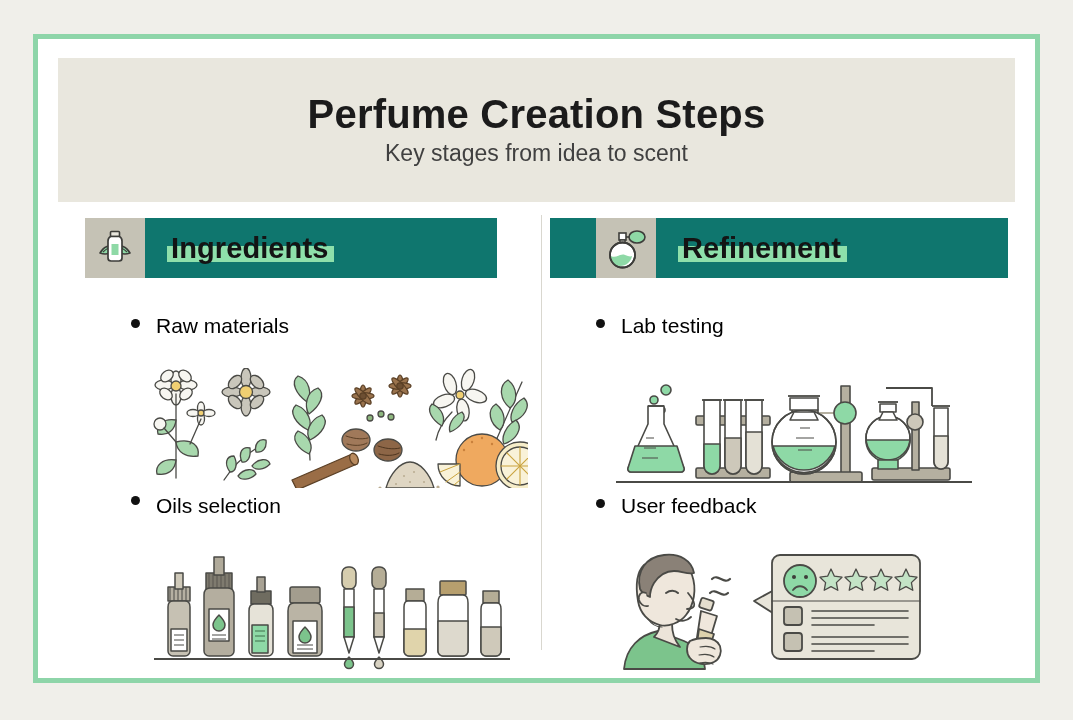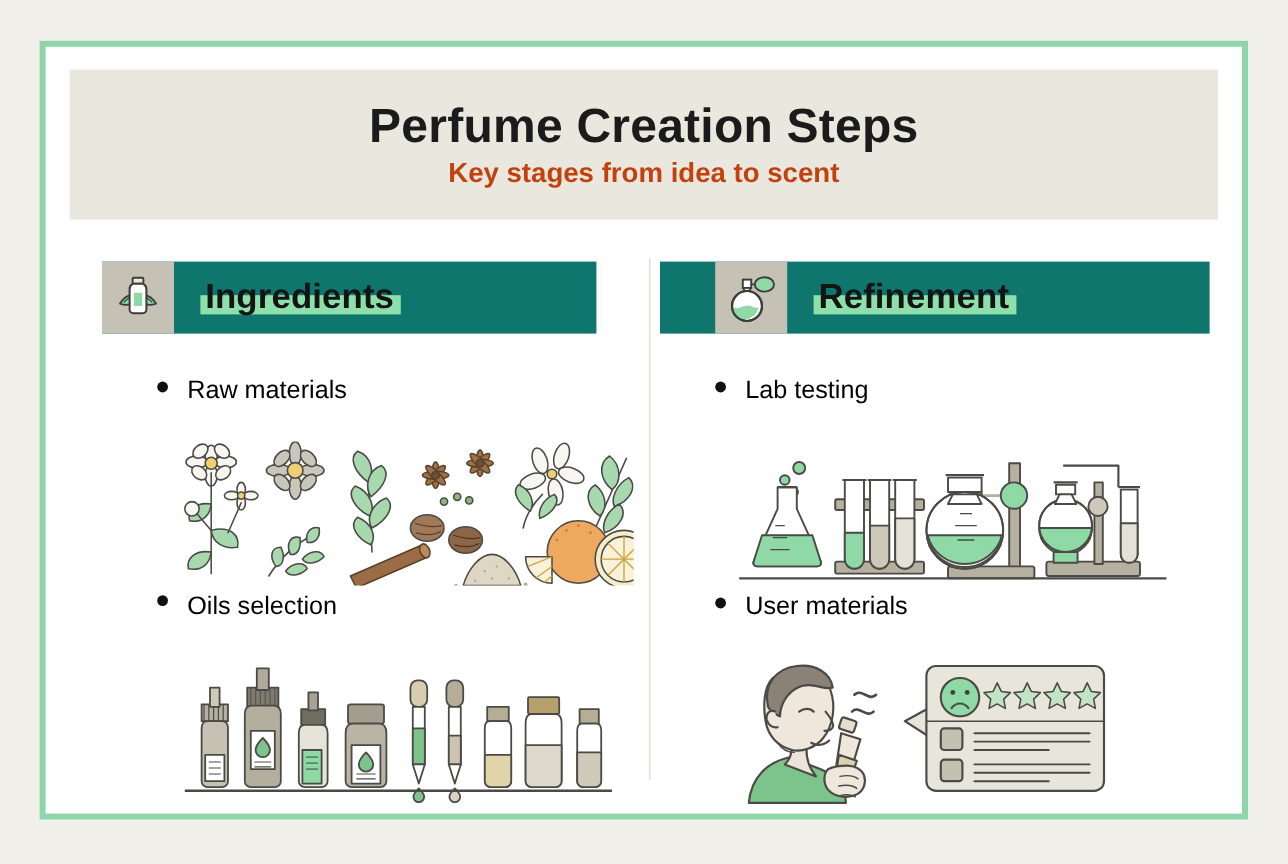--- a/index.html
+++ b/index.html
@@ -24,40 +24,40 @@
     background: #ffffff;
     border: 5px solid #8ed5a9;
   }
 
   
   #header-band {
     position: absolute;
     left: 20px;
     top: 19px;
     width: 957px;
-    height: 125px;
+    height: 144px;
     background: #e9e7de;
     display: flex;
     flex-direction: column;
     align-items: center;
     justify-content: center;
   }
   #page-title {
     font-size: 40px;
     font-weight: 700;
     color: #1b1b1b;
     letter-spacing: 0.2px;
     line-height: 1.05;
     margin: 0 0 6px 0;
     text-align: center;
   }
   #page-subtitle {
     font-size: 23px;
-    font-weight: 700;
-    color: #c2410c;
+    font-weight: 400;
+    color: #404040;
     line-height: 1.1;
     margin: 0;
     text-align: center;
   }
 
   
   #columns {
     position: absolute;
     left: 0;
     top: 174px;
@@ -481,21 +481,21 @@
           <path d="M330 40 h14 v54 a7 7 0 0 1-14 0z" fill="#ffffff"></path>
           <path d="M330 68 v26 a7 7 0 0 0 14 0V68z" fill="#e4e1d6"></path>
           <path d="M328 38 h18" stroke-width="1.8"></path>
 
           <path d="M12 114 L368 114" stroke-width="2"></path>
         </g>
       </svg>
 
       <div class="bullet-row" style="left:60px; top:282px;">
         <span class="bullet-dot"></span>
-        <span class="bullet-text">User materials</span>
+        <span class="bullet-text">User feedback</span>
       </div>
 
       <svg class="illus" style="left:68px; top:332px;" width="330" height="125" viewBox="0 0 330 125">
         <g stroke="#4a4a46" stroke-width="1.8" stroke-linejoin="round" stroke-linecap="round">
 
           <path d="M20 124 c2-22 16-34 34-38 l26 10 c14 6 20 16 21 28z" fill="#7cc48c"></path>
 
           <path d="M56 74 c0 10-2 14-6 18 l26 10 c-6-8-8-14-8-24z" fill="#ece4d9"></path>
 
           <path d="M40 20 c16-12 42-8 48 10 c5 14 2 30-6 40 c-6 8-18 12-26 10 c-12-3-20-12-22-24 c-2-12-2-28 6-36z" fill="#efe7dc"></path>

